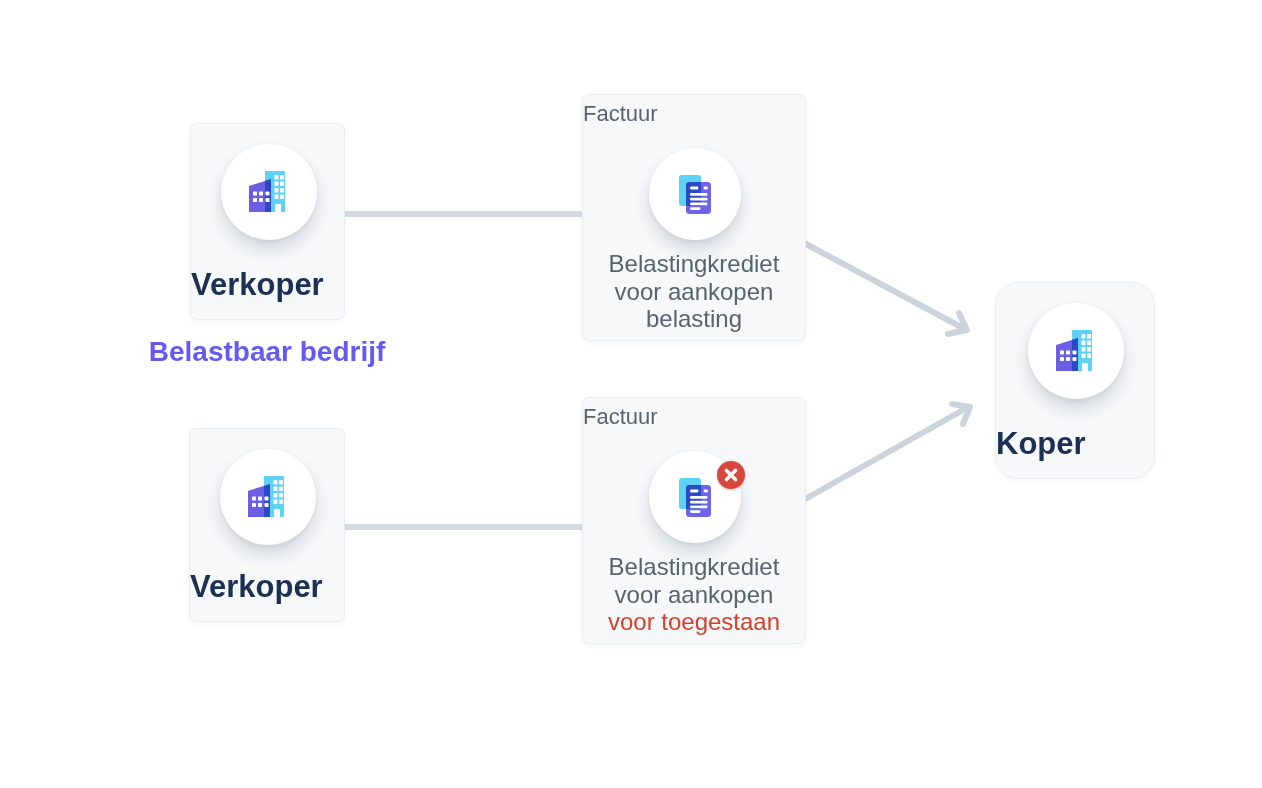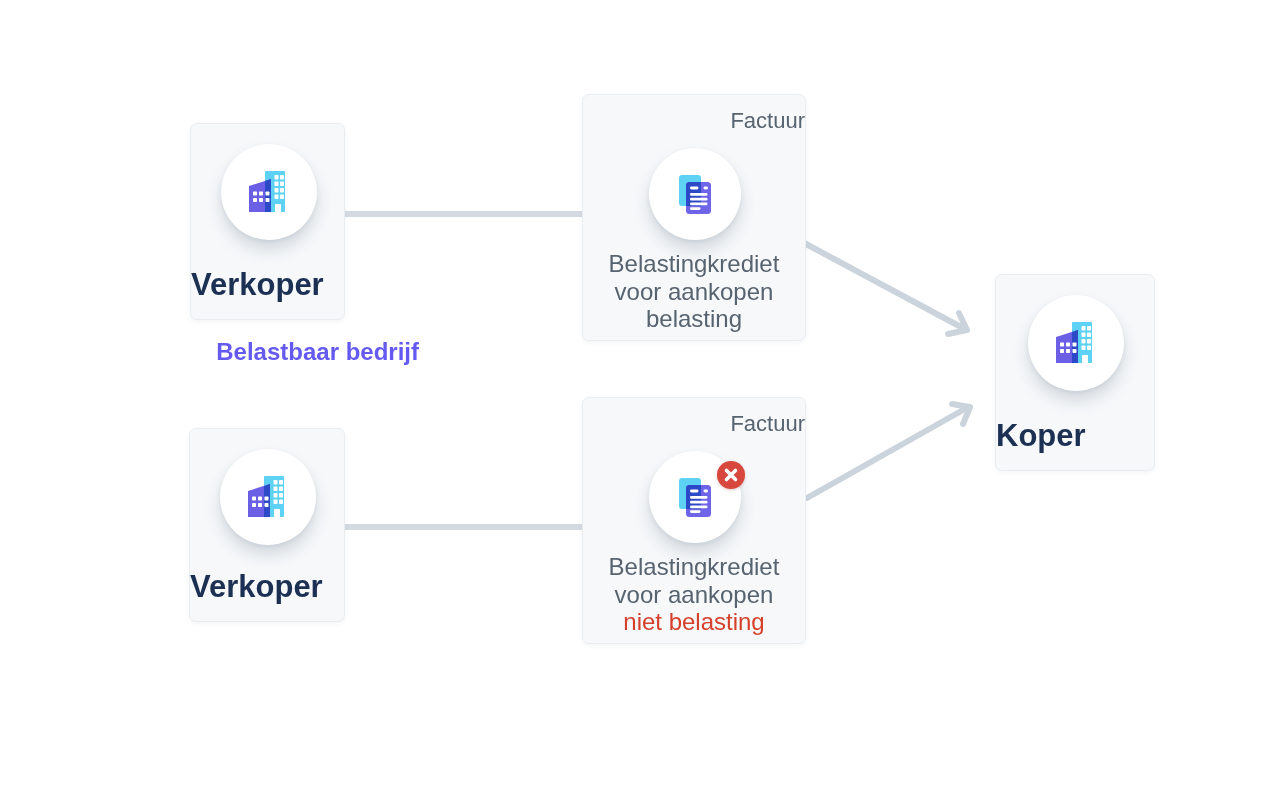--- a/index.html
+++ b/index.html
@@ -30,32 +30,32 @@
     box-shadow:0 10px 16px rgba(40,60,90,0.16),0 2px 4px rgba(40,60,90,0.08);
     display:flex;align-items:center;justify-content:center;
   }
   .avatar.lg{width:96px;height:96px;}
   .avatar.md{width:92px;height:92px;}
   .entity-label{
     position:absolute;left:0;right:0;bottom:19px;
     color:var(--label-navy);font-size:31px;line-height:30px;font-weight:bold;
   }
   .invoice-title{
-    margin-top:13px;text-align:right;color:var(--muted-slate);
+    margin-top:6px;text-align:left;color:var(--muted-slate);
     font-size:22px;line-height:26px;font-weight:normal;
   }
   .invoice-body{
     position:absolute;top:155px;left:0;right:0;text-align:center;
     color:var(--muted-slate);font-size:24px;line-height:27.5px;
   }
   .invoice-body span{display:block;}
   .invoice-body .red{color:var(--alert-red);}
   .caption{
-    position:absolute;text-align:right;color:var(--accent-purple);
-    font-size:24px;line-height:31px;font-weight:bold;z-index:2;
+    position:absolute;text-align:center;color:var(--accent-purple);
+    font-size:28px;line-height:31px;font-weight:bold;z-index:2;
   }
   .badge{
     position:absolute;width:28px;height:28px;border-radius:50%;
     background:var(--badge-red);z-index:3;
     display:flex;align-items:center;justify-content:center;
     box-shadow:0 1px 3px rgba(120,30,20,0.25);
   }
 </style>
 </head>
 <body>
@@ -182,25 +182,25 @@
       </svg>
     </div>
     <div class="badge" style="left:134px;top:63px;">
       <svg width="28" height="28" viewBox="0 0 28 28">
         <path d="M9.5,9.5 L18.5,18.5 M18.5,9.5 L9.5,18.5" stroke="#ffffff" stroke-width="3.6" stroke-linecap="round" fill="none"></path>
       </svg>
     </div>
     <div class="invoice-body">
       <span>Belastingkrediet</span>
       <span>voor aankopen</span>
-      <span class="red">niet belasting</span>
-    </div>
-  </div>
-
-  <div class="card" style="left:995px;top:274px;width:160px;height:197px;">
+      <span class="red">voor toegestaan</span>
+    </div>
+  </div>
+
+  <div class="card" style="left:995px;top:282px;width:160px;height:197px;border-radius:23px;">
     <div class="avatar lg" style="left:32px;top:20px;">
       <svg width="52" height="52" viewBox="0 0 52 52">
         <rect x="22" y="5" width="20" height="41" rx="1" fill="#5ed2f4"></rect>
         <g fill="#ffffff">
           <rect x="31.5" y="9" width="4" height="4.5" rx="0.8"></rect>
             <rect x="37" y="9" width="4" height="4.5" rx="0.8"></rect>
           <rect x="31.5" y="15.5" width="4" height="4.5" rx="0.8"></rect>
             <rect x="37" y="15.5" width="4" height="4.5" rx="0.8"></rect>
           <rect x="31.5" y="22" width="4" height="4.5" rx="0.8"></rect>
             <rect x="37" y="22" width="4" height="4.5" rx="0.8"></rect>

